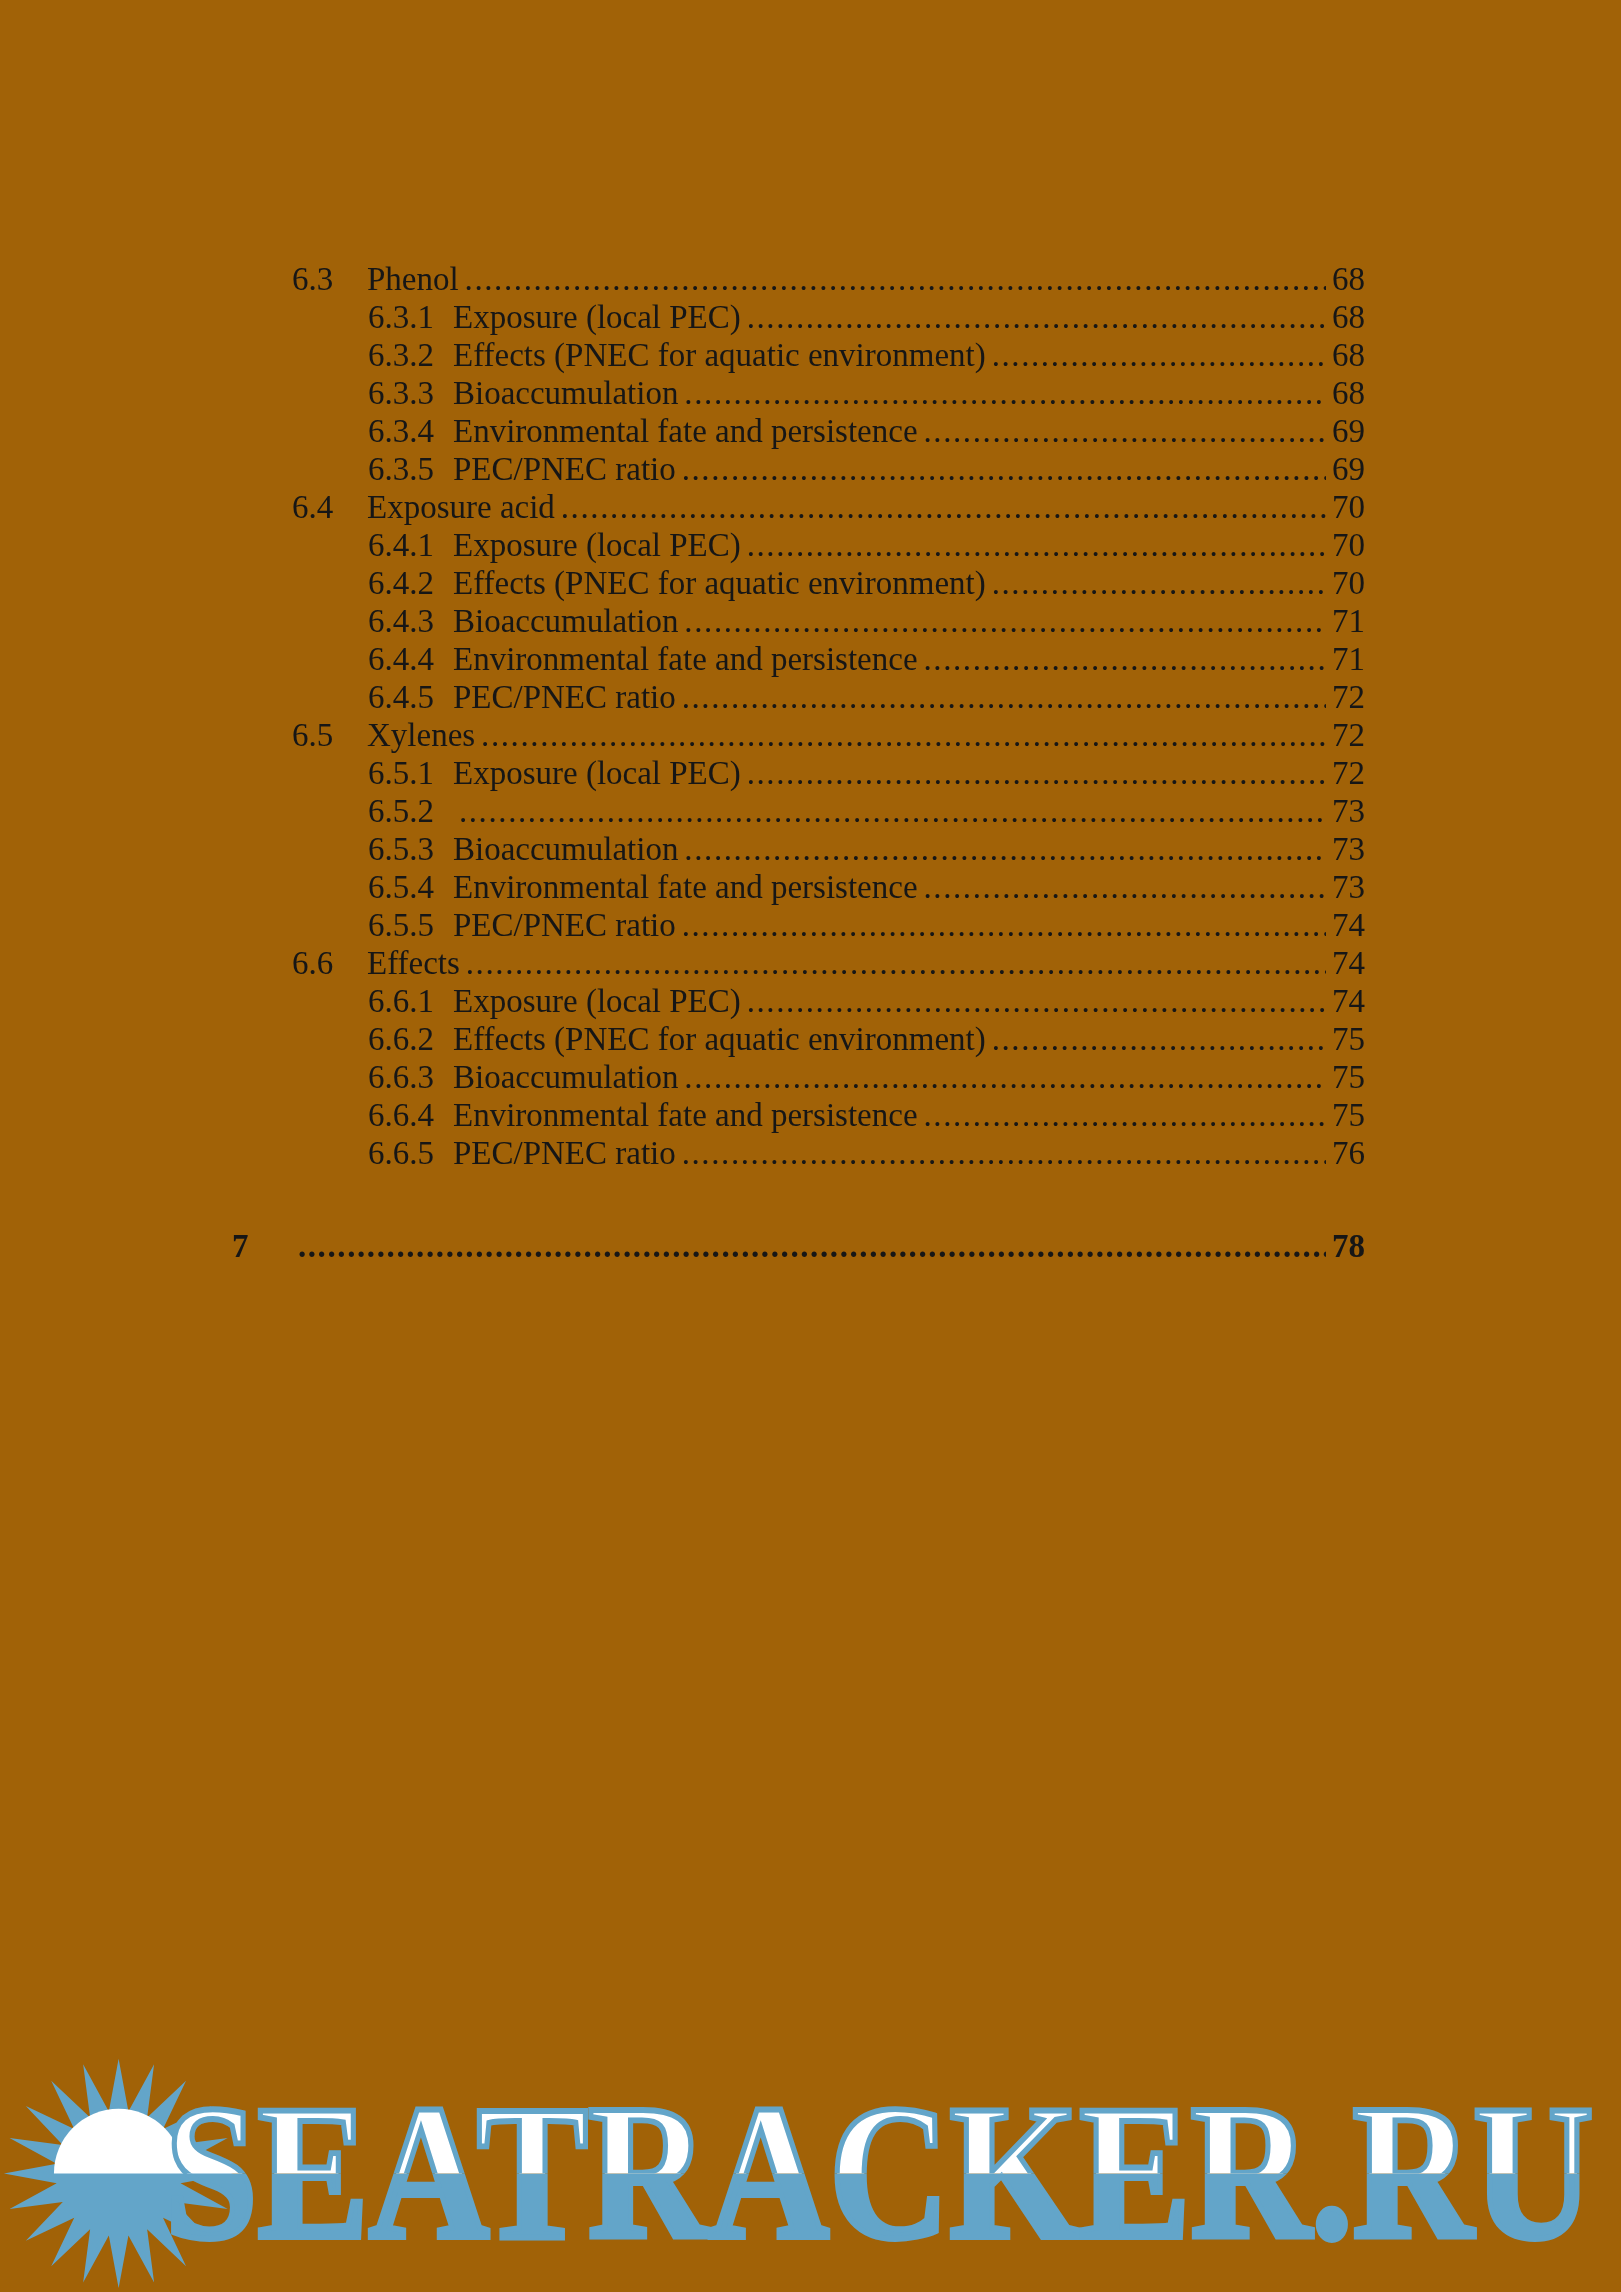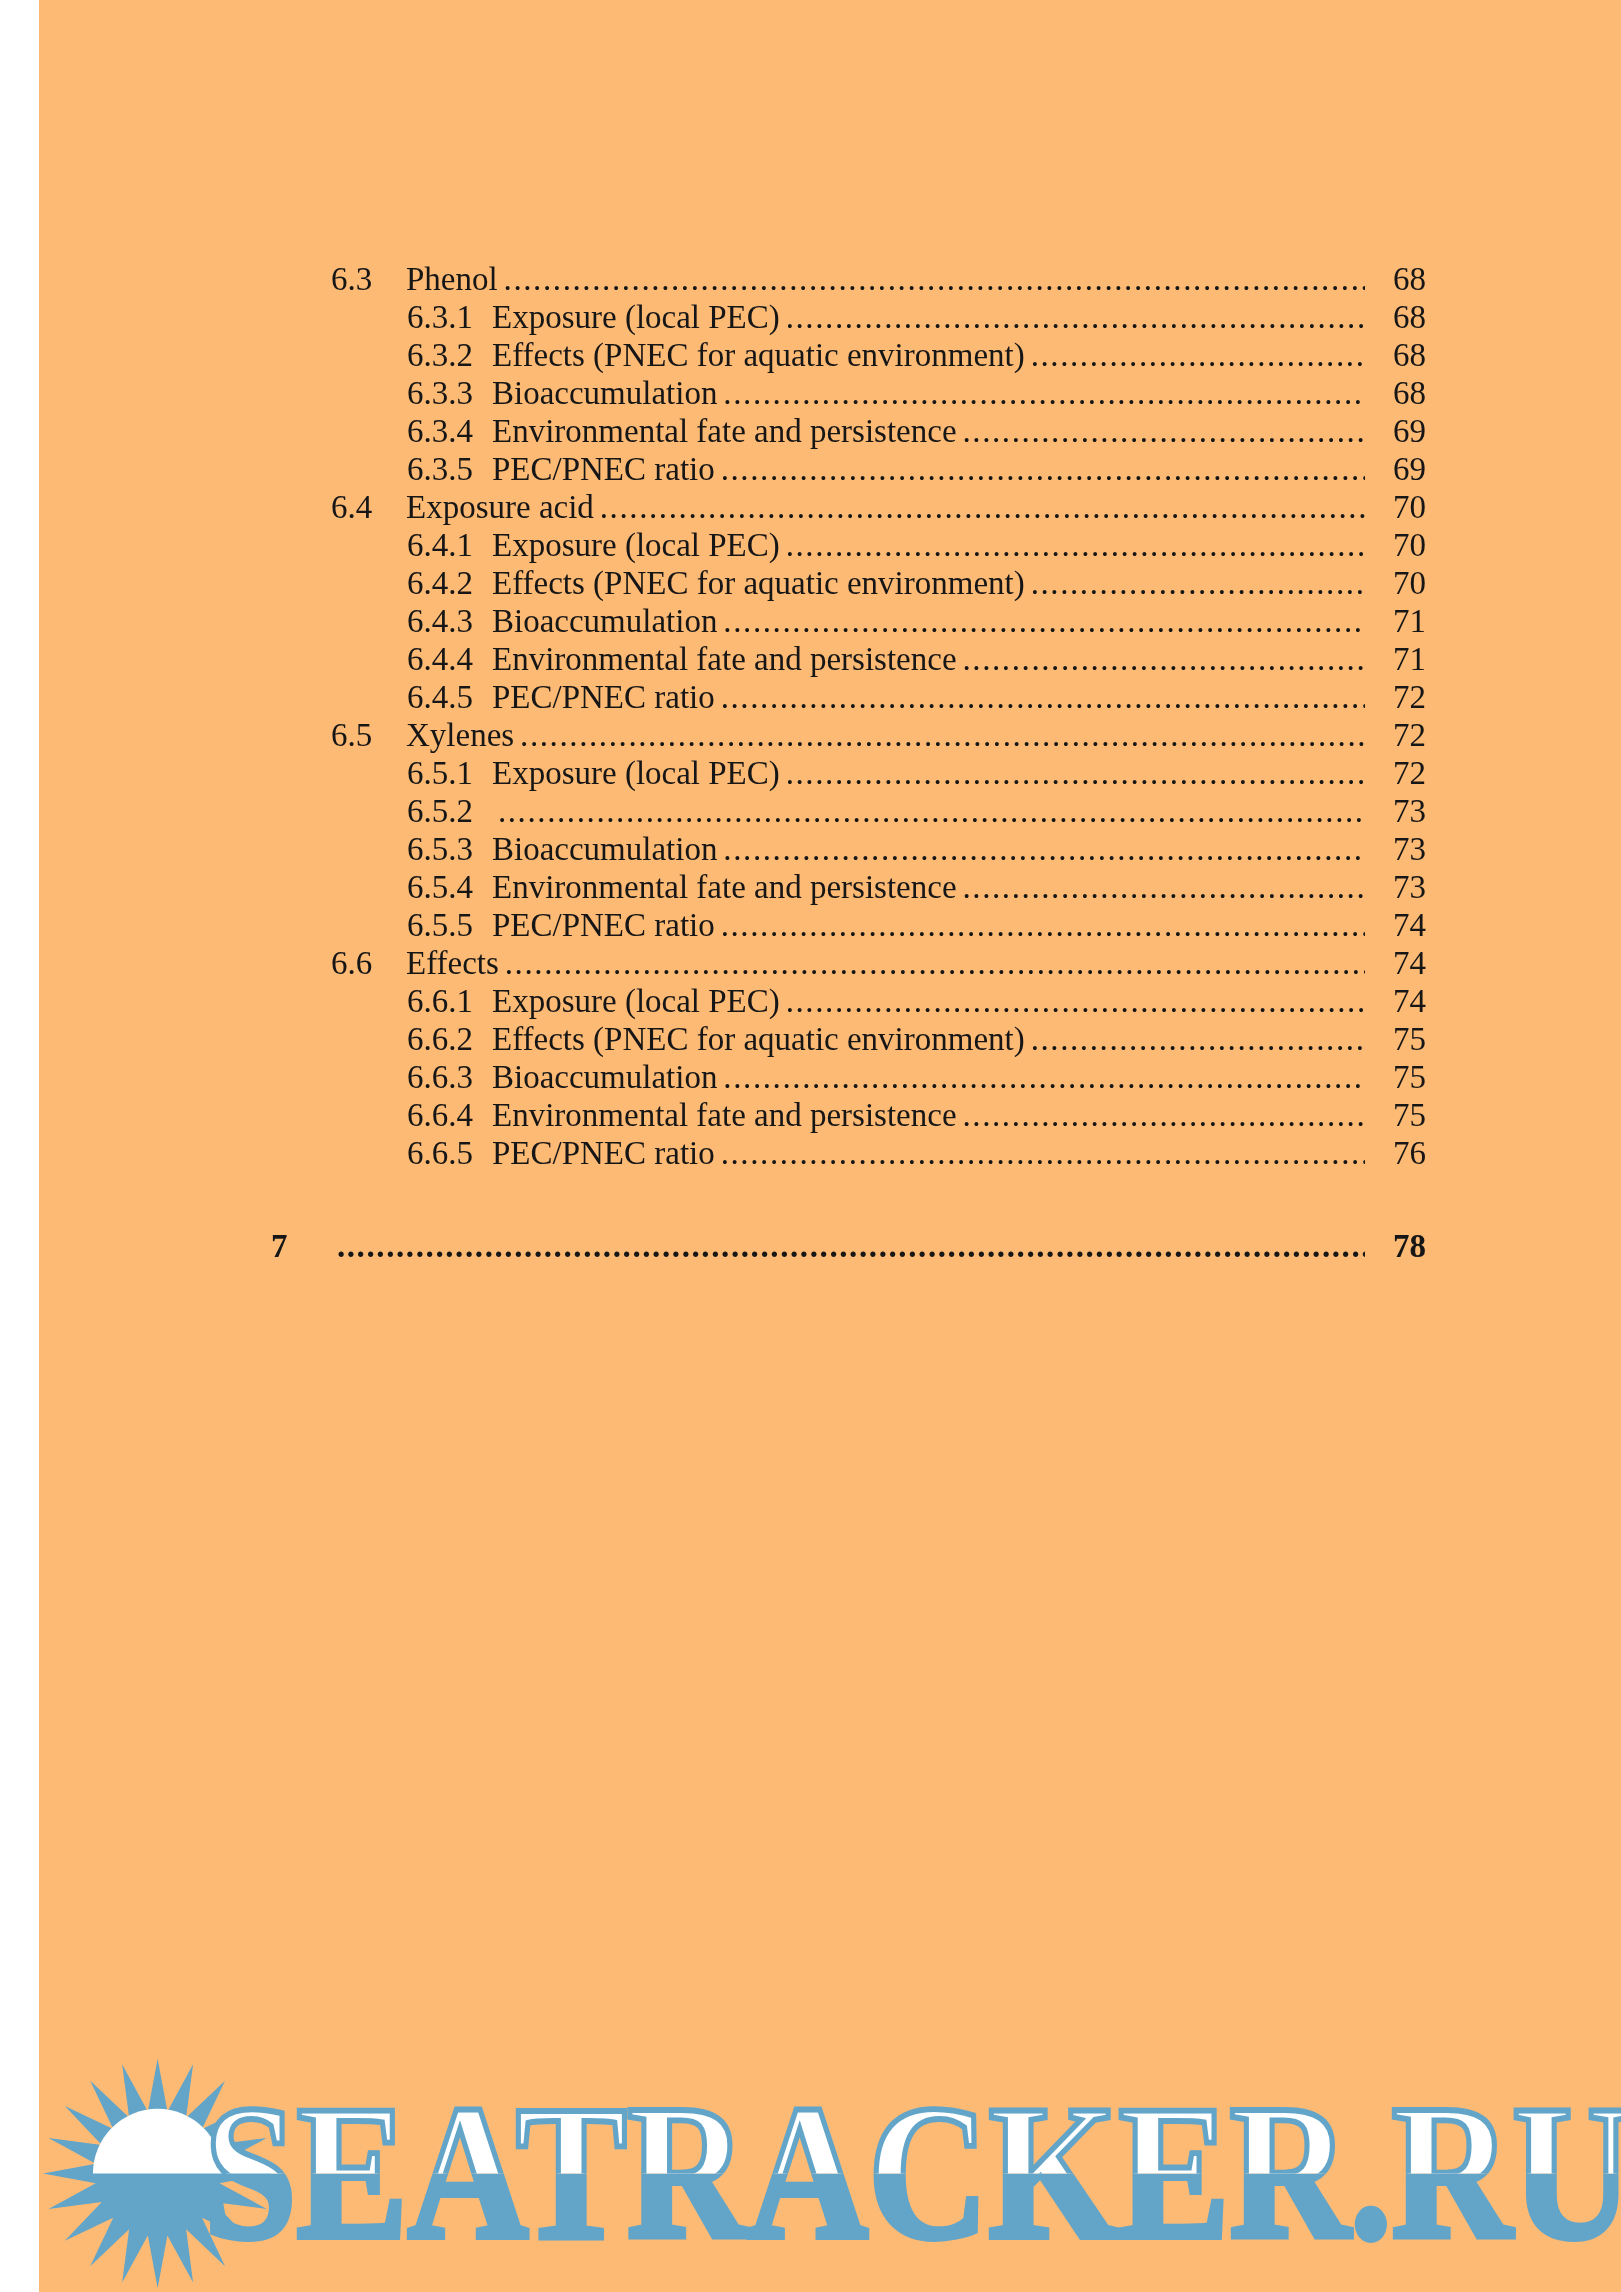--- a/index.html
+++ b/index.html
@@ -1,20 +1,20 @@
 <!DOCTYPE html>
 <html style="--wm: #63a5c9;"><head>
 <meta charset="utf-8">
 <style>
   html,body{margin:0;padding:0;background:#ffffff;}
   body{
     width:1621px;height:2293px;position:relative;overflow:hidden;
     font-family:"Liberation Serif", serif;color:#161616;
   }
-  .page{position:absolute;inset:0;background:#fdba74;margin-left:39px;}
+  .page{position:absolute;inset:0;background:#a16207;}
 
   
   .toc{
     position:absolute;left:232px;top:260px;width:1155px;
     font-size:33px;
   }
   .toc-row{
     display:flex;align-items:baseline;
     height:38px;line-height:38px;white-space:nowrap;
   }
@@ -24,21 +24,21 @@
   .tail    .row-num{margin-left:0;width:60px;}
   .row-title{flex:none;}
   .dots{
     flex:1 1 auto;min-width:0;overflow:hidden;
     padding-left:5.9px;
   }
   .dots::after{
     letter-spacing:1.6px;
     content:"................................................................................................................................................................................................................................................................................................................................";
   }
-  .row-page{flex:none;width:55px;text-align:right;padding-left:5.9px;}
+  .row-page{flex:none;width:55px;text-align:left;padding-left:5.9px;}
   .tail{font-weight:bold;}
   .tail.summary{margin-top:55px;}
   .tail.references{margin-top:51px;}
 
   
   .watermark{position:absolute;left:0;top:1999px;width:1385px;height:294px;}
   .wm-fill{fill:var(--wm,#63a5c9);}
   .wm-dome{fill:#ffffff;}
   .wm-text{
     font-family:"Liberation Serif", serif;

